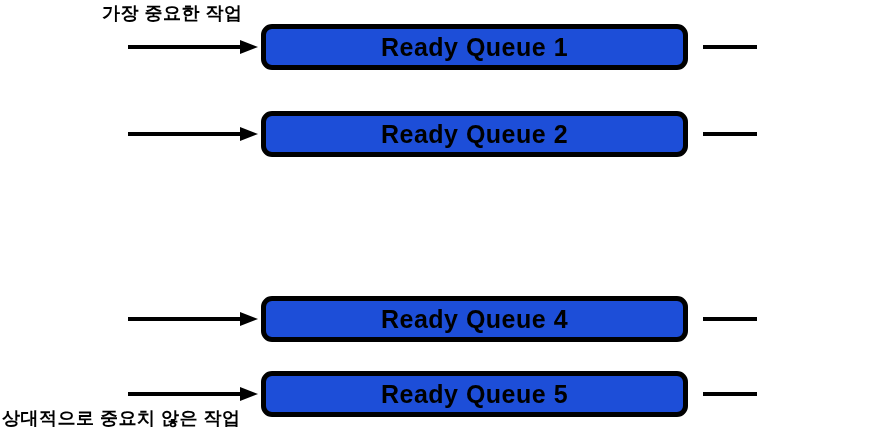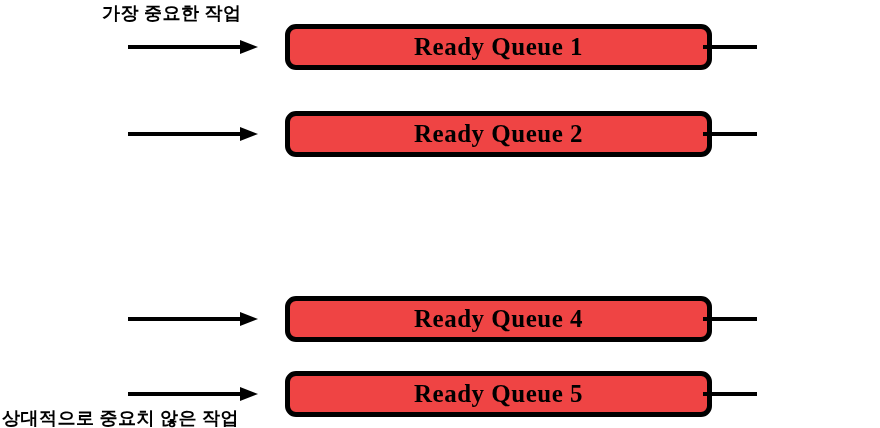--- a/index.html
+++ b/index.html
@@ -6,21 +6,21 @@
     margin: 0;
     padding: 0;
     background: #ffffff;
   }
   .canvas {
     position: relative;
     width: 757px;
     height: 428px;
     background: #ffffff;
     overflow: hidden;
-    font-family: Liberation Serif, serif;
+    font-family: Liberation Sans, sans-serif;
     color: #000000;
   }
   .corner-label {
     position: absolute;
     font-size: 18px;
     font-weight: bold;
     letter-spacing: 0.5px;
     white-space: nowrap;
     color: #000000;
   }
@@ -40,25 +40,24 @@
   }
   .queue-box {
     position: absolute;
     left: 261px;
     top: 0;
     width: 427px;
     height: 46px;
     box-sizing: border-box;
     border: 5px solid #000000;
     border-radius: 11px;
-    background: #ef4444;
+    background: #1d4ed8;
     display: flex;
     align-items: center;
     justify-content: center;
-    margin-left: 24px;
   }
   .queue-label {
     font-size: 25px;
     font-weight: bold;
     letter-spacing: 0.5px;
     white-space: nowrap;
   }
   .arrow {
     position: absolute;
     top: 16px; 

